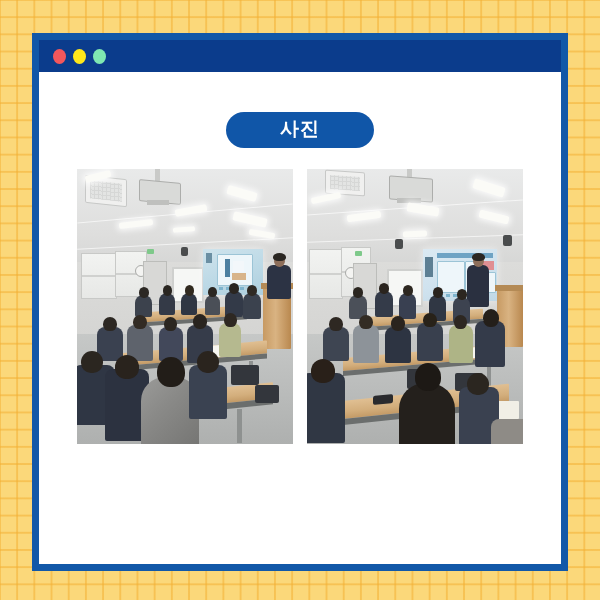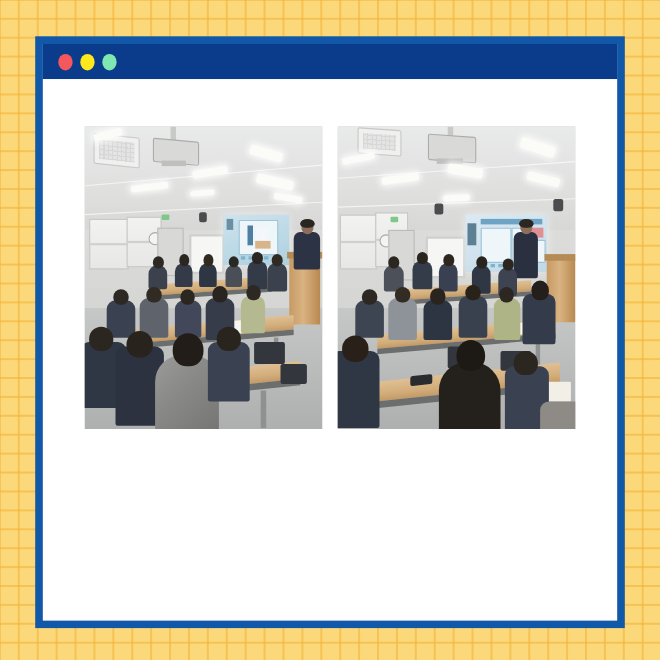--- a/index.html
+++ b/index.html
@@ -328,20 +328,21 @@
 
       <div class="title-bar">
         <span class="dot dot-red"></span>
         <span class="dot dot-yellow"></span>
         <span class="dot dot-green"></span>
       </div>
 
       <div class="content">
 
 
+        <div class="badge">사진</div>
 
         <div class="photo-row">
 
           <div class="photo">
             <div class="room">
 
               <div class="ceiling"></div>
               <div class="ceil-line" style="left:0;top:16%;width:100%;transform:rotate(-5deg);"></div>
               <div class="ceil-line" style="left:0;top:27%;width:100%;transform:rotate(-3deg);"></div>
 

